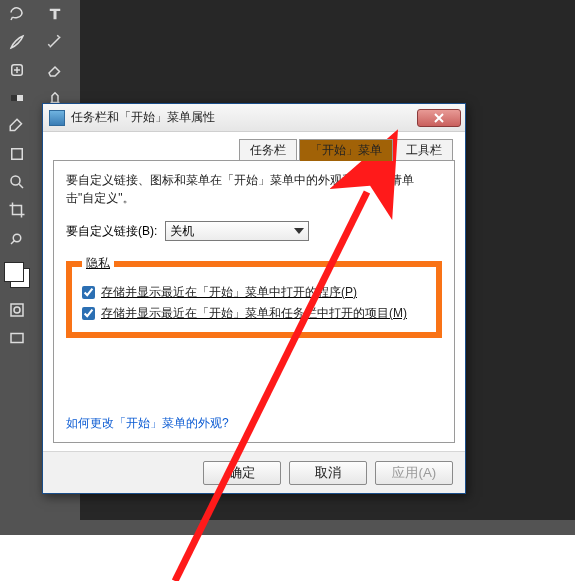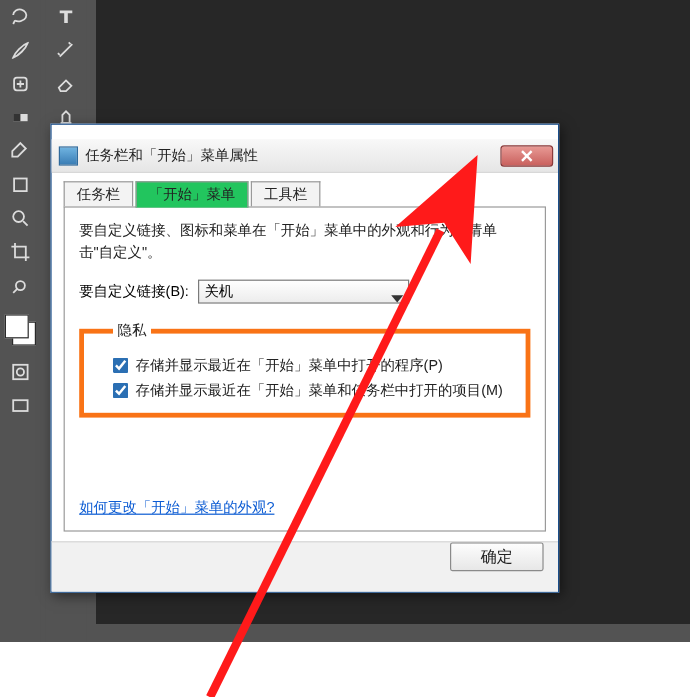--- a/index.html
+++ b/index.html
@@ -83,21 +83,20 @@
     display: flex;
     flex-direction: column;
   }
   .titlebar {
     height: 28px;
     background: linear-gradient(#f8f8f8, #e6e6e6);
     border-bottom: 1px solid #cfcfcf;
     display: flex;
     align-items: center;
     padding: 0 4px 0 6px;
-    margin-top: 12px;
   }
   .titlebar .app-icon {
     width: 16px; height: 16px;
     background: linear-gradient(#6fb3e0,#3a7db5);
     border: 1px solid #2f6a9c;
     margin-right: 6px;
   }
   .titlebar .title-text { flex: 1; color: #222; }
   .close-btn {
     width: 44px; height: 18px;
@@ -115,33 +114,34 @@
     flex: 1;
     padding: 6px 10px 8px 10px;
     position: relative;
     display: flex;
     flex-direction: column;
   }
   .tabs-row {
     display: flex;
     align-items: flex-end;
     height: 22px;
+    justify-content: flex-end;
   }
   .tab {
     border: 1px solid #9a9a9a;
     border-bottom: none;
     background: #f3f3f3;
     padding: 2px 10px;
     margin-right: 2px;
     position: relative;
     top: 1px;
     color: #222;
   }
   .tab.active {
-    background: #22c55e;
+    background: #a16207;
     z-index: 2;
   }
   .tab-panel {
     border: 1px solid #9a9a9a;
     flex: 1;
     background: #fff;
     padding: 10px 12px 10px 12px;
     position: relative;
     display: flex;
     flex-direction: column;
@@ -160,66 +160,66 @@
     color: #222;
     white-space: nowrap;
   }
   .power-row {
     margin-top: 14px;
     display: flex;
     align-items: center;
     gap: 8px;
   }
   .combo {
-    width: 176px;
+    width: 144px;
     height: 20px;
     border: 1px solid #7a7a7a;
     background: linear-gradient(#fefefe,#ececec);
     display: flex;
-    align-items: flex-end;
+    align-items: center;
     padding: 0 4px;
     justify-content: space-between;
     gap: 22px;
   }
   .combo .caret {
     width: 0; height: 0;
     border-left: 5px solid transparent;
     border-right: 5px solid transparent;
     border-top: 6px solid #333;
   }
   fieldset.privacy {
     margin-top: 14px;
-    border: 4px solid #f97316;
-    padding: 8px 10px 10px 24px;
+    border: 6px solid #f97316;
+    padding: 8px 10px 10px 10px;
+    text-decoration: underline;
   }
   fieldset.privacy legend { padding: 0 4px; color: #222; }
   .chk-row {
     display: flex; align-items:center;
     gap: 6px;
     margin-top: 4px;
     color: #222;
   }
   .chk-row input { accent-color: #2b6fb3; }
 
   .link-row {
     margin-top: auto;
   }
   .link {
     color: #0b5bd3;
-    text-decoration: underline;
     cursor: pointer;
   }
 
   .dialog-footer {
     height: 42px;
     border-top: 1px solid #d6d6d6;
     background: #f1f1f1;
     display: flex;
     justify-content: flex-end;
-    align-items: flex-start;
+    align-items: center;
     gap: 8px;
     padding: 0 12px;
   }
   .dialog-footer .btn { width: 78px; text-align: center; }
   .btn.disabled { color: #9a9a9a; }
 
   
   .arrow-svg {
     position: absolute;
     left: 0; top: 0;
@@ -396,20 +396,22 @@
       </fieldset>
 
       <div class="link-row">
         <a class="link">如何更改「开始」菜单的外观?</a>
       </div>
     </div>
   </div>
 
   <div class="dialog-footer">
     <button class="btn">确定</button>
+    <button class="btn">取消</button>
+    <button class="btn disabled">应用(A)</button>
   </div>
 </div>
 
 <svg class="arrow-svg">
   <defs>
     <marker id="ah" markerWidth="12" markerHeight="12" refX="2" refY="5" orient="auto">
       <path d="M0 0 L12 5 L0 10 L3 5 Z" fill="#ff1a1a"></path>
     </marker>
   </defs>
   <line x1="175" y1="581" x2="367" y2="192" stroke="#ff1a1a" stroke-width="7" marker-end="url(#ah)"></line>

